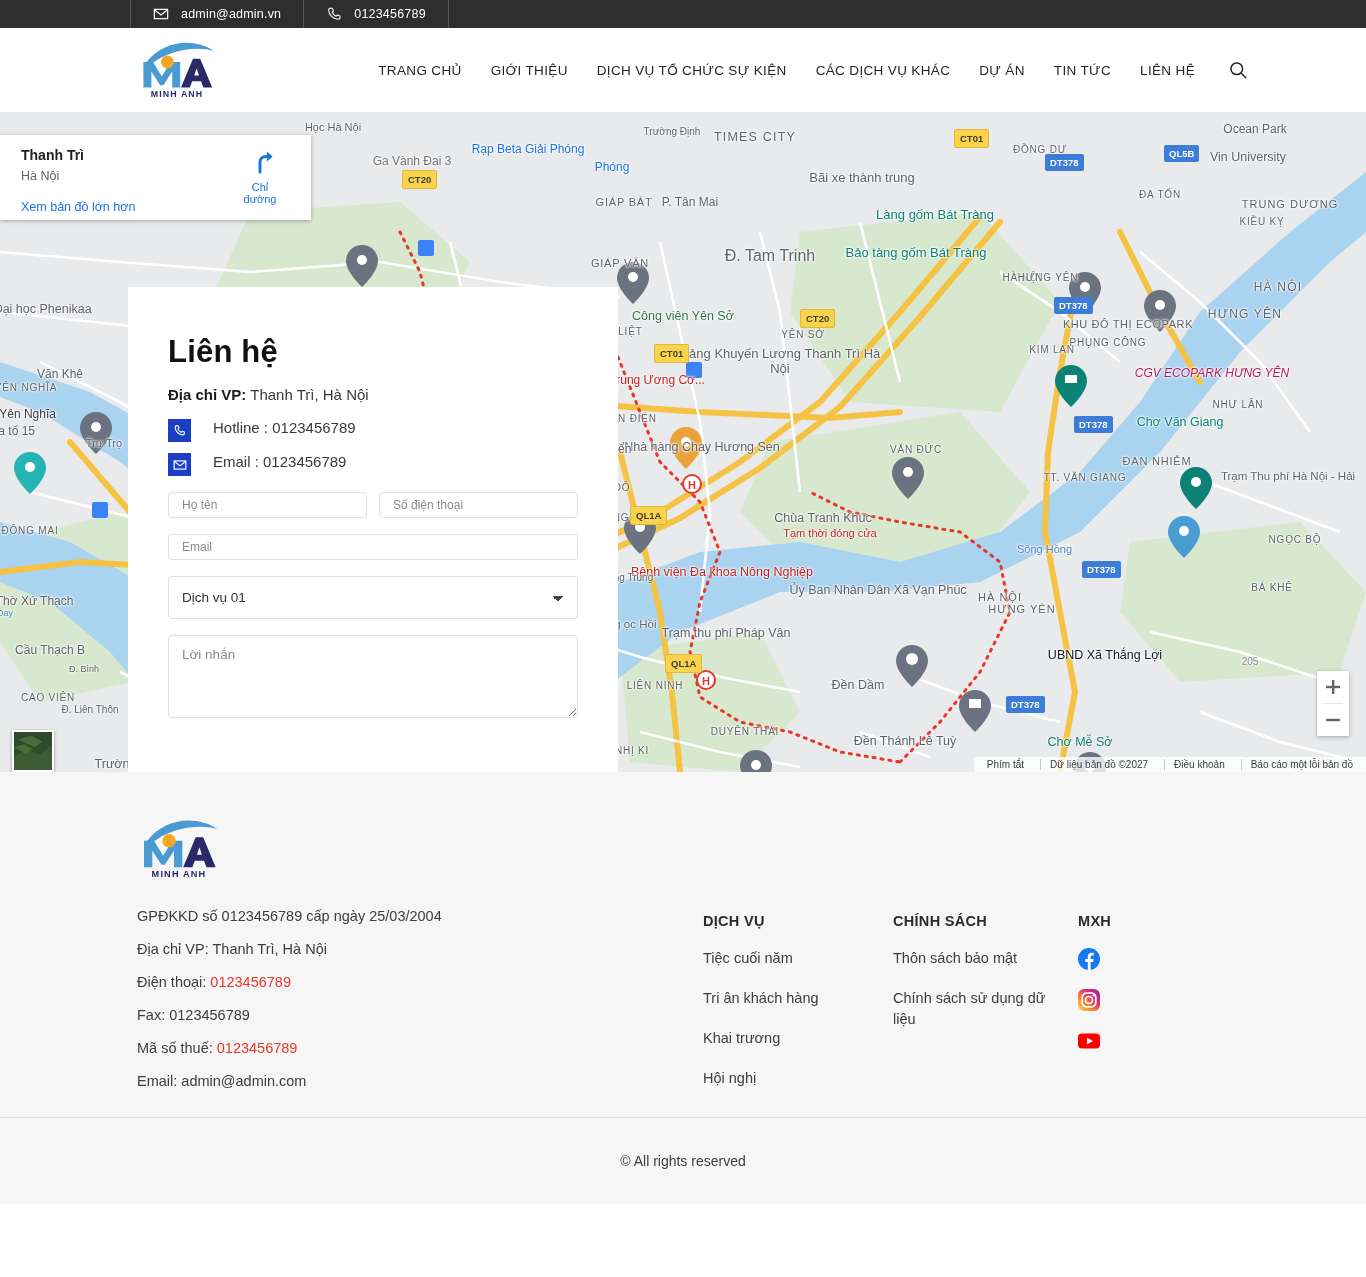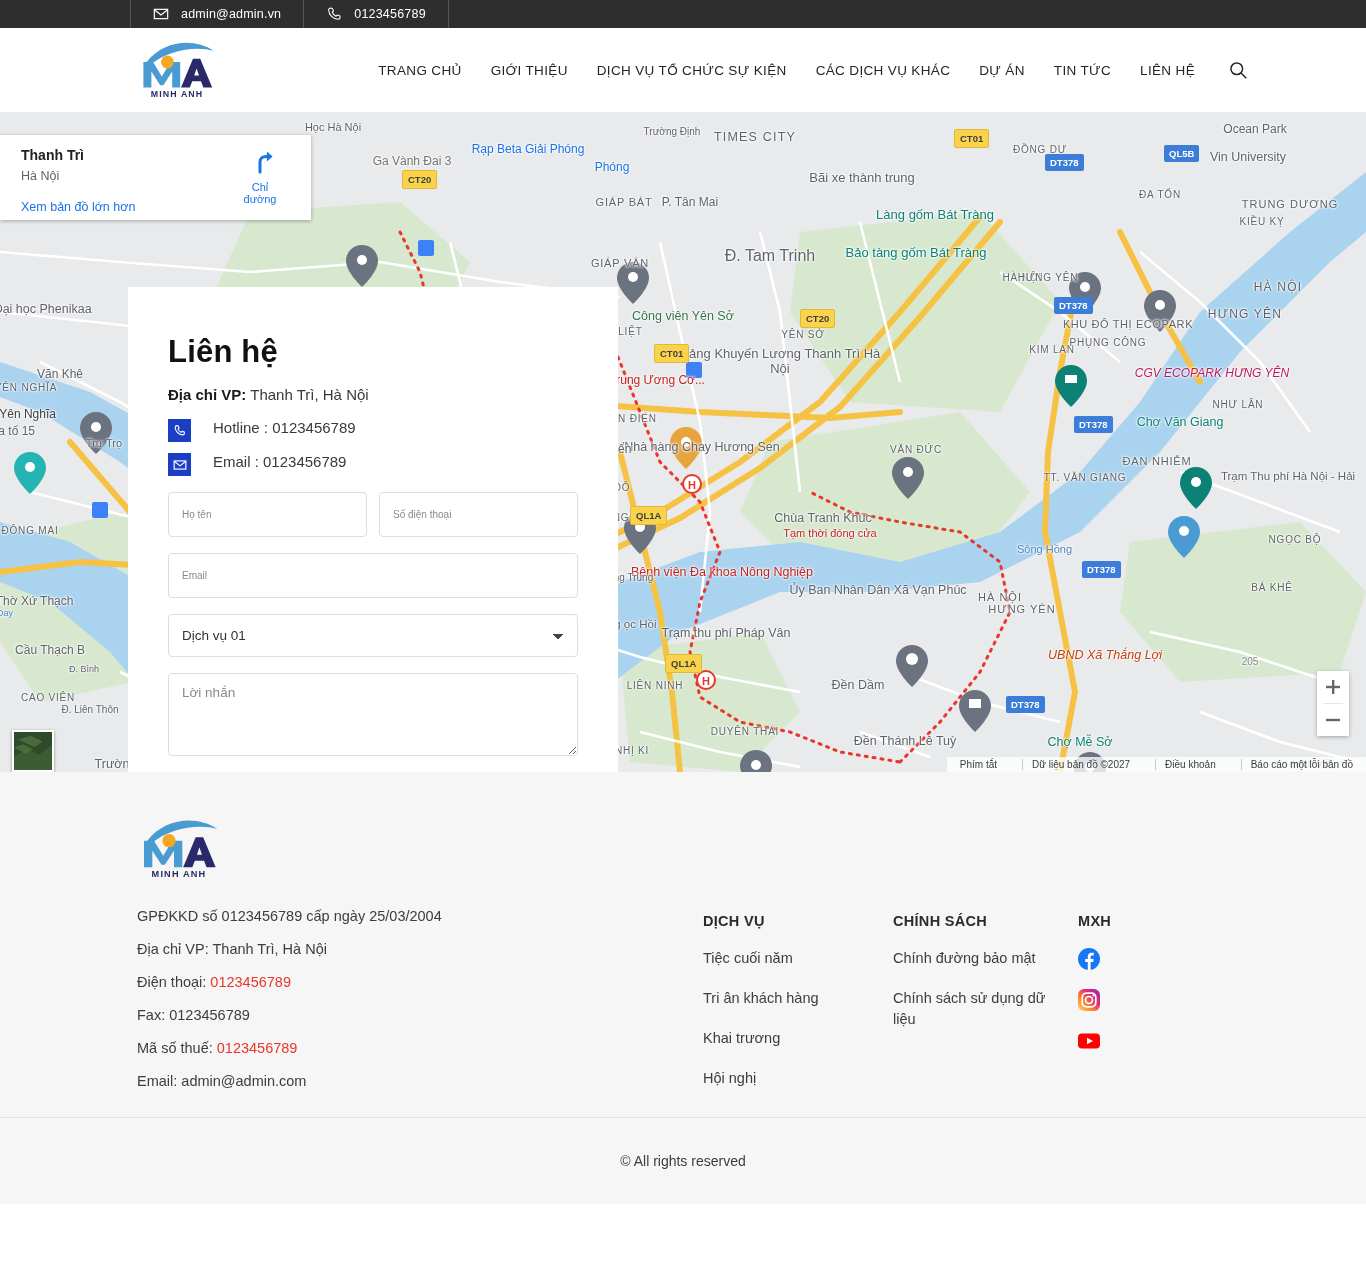--- a/index.html
+++ b/index.html
@@ -79,42 +79,42 @@
   }
   .zoom-div{height:1px;background:#e6e6e6;margin:0 6px;}
   .sat-thumb{
     position:absolute;left:12px;top:618px;width:42px;height:42px;
     background:#3d5c35; border:2px solid #fff; box-shadow:0 1px 3px rgba(0,0,0,.4);
     z-index:12; overflow:hidden;
   }
   .map-attrib{
     position:absolute; right:0; bottom:0; height:15px; z-index:12;
     background:rgba(255,255,255,.78);
-    display:flex; align-items:center; gap:16px;
+    display:flex; align-items:center; gap:7px;
     font-size:10px;color:#3c4043; padding:0 4px;
   }
   .map-attrib span{ padding:0 9px; }
   .map-attrib span + span{ border-left:1px solid #c8c8c8; }
 
   
   .contact-card{
     position:absolute; left:128px; top:175px; width:490px; height:546px;
     background:#fff; z-index:20; padding:47px 40px 0 40px;
   }
   .contact-title{ font-size:31px;font-weight:700;color:#111;margin:0 0 16px 0;letter-spacing:.2px;}
   .contact-addr{ font-size:15px;color:#3a3a3a;margin:0 0 16px 0;}
   .contact-addr b{color:#1a1a1a;}
   .contact-line{ display:flex;align-items:flex-start;gap:22px;margin-bottom:11px;}
   .ci{ width:23px;height:23px;background:#1a3fc4;display:flex;align-items:center;justify-content:center;flex:0 0 auto;}
   .contact-line span{ font-size:15px;color:#3a3a3a;}
 
   .form-row{ display:flex; gap:12px; margin-top:16px; }
   .f-input{
-    flex:1; height:45px; border:1px solid #dedede; border-radius:4px;
-    padding:0 13px; font-size:10px; font-family:"Liberation Sans",sans-serif;
+    flex:1; height:26px; border:1px solid #dedede; border-radius:4px;
+    padding:0 13px; font-size:12px; font-family:"Liberation Sans",sans-serif;
     color:#333; background:#fff; outline:none;
   }
   .f-input::placeholder{ color:#8a8a8a; }
   .f-full{ width:100%; }
   .f-select{
     width:100%;height:43px;border:1px solid #dedede;border-radius:4px;
     padding:0 13px;font-size:13.5px;font-family:"Liberation Sans",sans-serif;
     color:#333;background:#fff;appearance:none;
     background-image:linear-gradient(45deg,transparent 50%,#444 50%),linear-gradient(135deg,#444 50%,transparent 50%);
     background-position:calc(100% - 19px) 19px, calc(100% - 13px) 19px;
@@ -392,21 +392,21 @@
       <div style="position: absolute; left: 852px; top: 430px; width: 220px; text-align: right; font-size: 11px; color: rgb(74, 134, 197); font-weight: 400; letter-spacing: 0px; line-height: 15px; white-space: pre-line; text-shadow: rgb(255, 255, 255) 0px 0px 3px, rgb(255, 255, 255) 0px 0px 3px, rgb(255, 255, 255) 0px 0px 2px;">Sông Hồng</div>
       <div style="position: absolute; left: 1185px; top: 420px; width: 220px; text-align: center; font-size: 10px; color: rgb(95, 99, 104); font-weight: 500; letter-spacing: 0.8px; line-height: 15px; white-space: pre-line; text-shadow: rgb(255, 255, 255) 0px 0px 3px, rgb(255, 255, 255) 0px 0px 3px, rgb(255, 255, 255) 0px 0px 2px;">NGỌC BỘ</div>
       <div style="position: absolute; left: 768px; top: 471px; width: 220px; text-align: center; font-size: 12.5px; color: rgb(95, 99, 104); font-weight: 400; letter-spacing: 0px; line-height: 15px; white-space: pre-line; text-shadow: rgb(255, 255, 255) 0px 0px 3px, rgb(255, 255, 255) 0px 0px 3px, rgb(255, 255, 255) 0px 0px 2px;">Ủy Ban Nhân Dân Xã Vạn Phúc</div>
       <div style="position: absolute; left: 612px; top: 453px; width: 220px; text-align: center; font-size: 12.5px; color: rgb(197, 34, 31); font-weight: 400; letter-spacing: 0px; line-height: 15px; white-space: pre-line; text-shadow: rgb(255, 255, 255) 0px 0px 3px, rgb(255, 255, 255) 0px 0px 3px, rgb(255, 255, 255) 0px 0px 2px;">Bệnh viện Đa khoa Nông Nghiệp</div>
       <div style="position: absolute; left: 514px; top: 458px; width: 220px; text-align: center; font-size: 10px; color: rgb(95, 99, 104); font-weight: 400; letter-spacing: 0px; line-height: 15px; white-space: pre-line; text-shadow: rgb(255, 255, 255) 0px 0px 3px, rgb(255, 255, 255) 0px 0px 3px, rgb(255, 255, 255) 0px 0px 2px;">Quang Trung</div>
       <div style="position: absolute; left: 1162px; top: 468px; width: 220px; text-align: center; font-size: 10px; color: rgb(95, 99, 104); font-weight: 500; letter-spacing: 0.8px; line-height: 15px; white-space: pre-line; text-shadow: rgb(255, 255, 255) 0px 0px 3px, rgb(255, 255, 255) 0px 0px 3px, rgb(255, 255, 255) 0px 0px 2px;">BÁ KHÊ</div>
       <div style="position: absolute; left: 890px; top: 478px; width: 220px; text-align: center; font-size: 11px; color: rgb(95, 99, 104); font-weight: 500; letter-spacing: 1px; line-height: 15px; white-space: pre-line; text-shadow: rgb(255, 255, 255) 0px 0px 3px, rgb(255, 255, 255) 0px 0px 3px, rgb(255, 255, 255) 0px 0px 2px;">HÀ NỘI</div>
       <div style="position: absolute; left: 912px; top: 490px; width: 220px; text-align: center; font-size: 11px; color: rgb(95, 99, 104); font-weight: 500; letter-spacing: 1px; line-height: 15px; white-space: pre-line; text-shadow: rgb(255, 255, 255) 0px 0px 3px, rgb(255, 255, 255) 0px 0px 3px, rgb(255, 255, 255) 0px 0px 2px;">HƯNG YÊN</div>
       <div style="position: absolute; left: 510px; top: 505px; width: 220px; text-align: center; font-size: 11.5px; color: rgb(95, 99, 104); font-weight: 400; letter-spacing: 0px; line-height: 15px; white-space: pre-line; text-shadow: rgb(255, 255, 255) 0px 0px 3px, rgb(255, 255, 255) 0px 0px 3px, rgb(255, 255, 255) 0px 0px 2px;">u Công ọc Hồi</div>
       <div style="position: absolute; left: 616px; top: 514px; width: 220px; text-align: center; font-size: 12.5px; color: rgb(95, 99, 104); font-weight: 400; letter-spacing: 0px; line-height: 15px; white-space: pre-line; text-shadow: rgb(255, 255, 255) 0px 0px 3px, rgb(255, 255, 255) 0px 0px 3px, rgb(255, 255, 255) 0px 0px 2px;">Trạm thu phí Pháp Vân</div>
-      <div style="position: absolute; left: 995px; top: 536px; width: 220px; text-align: center; font-size: 12.5px; color: #c2410c; font-weight: 400; letter-spacing: 0px; line-height: 15px; white-space: pre-line; text-shadow: rgb(255, 255, 255) 0px 0px 3px, rgb(255, 255, 255) 0px 0px 3px, rgb(255, 255, 255) 0px 0px 2px; font-style: italic;">UBND Xã Thắng Lợi</div>
+      <div style="position: absolute; left: 995px; top: 536px; width: 220px; text-align: center; font-size: 12.5px; color: #0f172a; font-weight: 400; letter-spacing: 0px; line-height: 15px; white-space: pre-line; text-shadow: rgb(255, 255, 255) 0px 0px 3px, rgb(255, 255, 255) 0px 0px 3px, rgb(255, 255, 255) 0px 0px 2px;">UBND Xã Thắng Lợi</div>
       <div style="position: absolute; left: 1140px; top: 542px; width: 220px; text-align: center; font-size: 10px; color: rgb(138, 138, 138); font-weight: 400; letter-spacing: 0px; line-height: 15px; white-space: pre-line; text-shadow: rgb(255, 255, 255) 0px 0px 3px, rgb(255, 255, 255) 0px 0px 3px, rgb(255, 255, 255) 0px 0px 2px;">205</div>
       <div style="position: absolute; left: 545px; top: 566px; width: 220px; text-align: center; font-size: 10px; color: rgb(95, 99, 104); font-weight: 500; letter-spacing: 0.8px; line-height: 15px; white-space: pre-line; text-shadow: rgb(255, 255, 255) 0px 0px 3px, rgb(255, 255, 255) 0px 0px 3px, rgb(255, 255, 255) 0px 0px 2px;">LIÊN NINH</div>
       <div style="position: absolute; left: 748px; top: 566px; width: 220px; text-align: center; font-size: 12.5px; color: rgb(95, 99, 104); font-weight: 400; letter-spacing: 0px; line-height: 15px; white-space: pre-line; text-shadow: rgb(255, 255, 255) 0px 0px 3px, rgb(255, 255, 255) 0px 0px 3px, rgb(255, 255, 255) 0px 0px 2px;">Đền Dầm</div>
       <div style="position: absolute; left: 635px; top: 612px; width: 220px; text-align: center; font-size: 10px; color: rgb(95, 99, 104); font-weight: 500; letter-spacing: 0.8px; line-height: 15px; white-space: pre-line; text-shadow: rgb(255, 255, 255) 0px 0px 3px, rgb(255, 255, 255) 0px 0px 3px, rgb(255, 255, 255) 0px 0px 2px;">DUYÊN THÁI</div>
       <div style="position: absolute; left: 795px; top: 622px; width: 220px; text-align: center; font-size: 12.5px; color: rgb(95, 99, 104); font-weight: 400; letter-spacing: 0px; line-height: 15px; white-space: pre-line; text-shadow: rgb(255, 255, 255) 0px 0px 3px, rgb(255, 255, 255) 0px 0px 3px, rgb(255, 255, 255) 0px 0px 2px;">Đền Thánh Lê Tuỳ</div>
       <div style="position: absolute; left: 970px; top: 623px; width: 220px; text-align: center; font-size: 12.5px; color: rgb(11, 130, 117); font-weight: 400; letter-spacing: 0px; line-height: 15px; white-space: pre-line; text-shadow: rgb(255, 255, 255) 0px 0px 3px, rgb(255, 255, 255) 0px 0px 3px, rgb(255, 255, 255) 0px 0px 2px;">Chợ Mễ Sở</div>
       <div style="position: absolute; left: 1200px; top: 644px; width: 220px; text-align: center; font-size: 11px; color: rgb(95, 99, 104); font-weight: 400; letter-spacing: 0px; line-height: 15px; white-space: pre-line; text-shadow: rgb(255, 255, 255) 0px 0px 3px, rgb(255, 255, 255) 0px 0px 3px, rgb(255, 255, 255) 0px 0px 2px;">quan việ</div>
       <div style="position: absolute; left: 522px; top: 631px; width: 220px; text-align: center; font-size: 10px; color: rgb(95, 99, 104); font-weight: 500; letter-spacing: 0.8px; line-height: 15px; white-space: pre-line; text-shadow: rgb(255, 255, 255) 0px 0px 3px, rgb(255, 255, 255) 0px 0px 3px, rgb(255, 255, 255) 0px 0px 2px;">NHỊ KI</div>
       <div style="position: absolute; left: 95px; top: 602px; width: 220px; text-align: center; font-size: 10px; color: rgb(95, 99, 104); font-weight: 500; letter-spacing: 0.8px; line-height: 15px; white-space: pre-line; text-shadow: rgb(255, 255, 255) 0px 0px 3px, rgb(255, 255, 255) 0px 0px 3px, rgb(255, 255, 255) 0px 0px 2px;">BÌNH MINH</div>
       <div style="position: absolute; left: 60px; top: 645px; width: 220px; text-align: center; font-size: 12.5px; color: rgb(95, 99, 104); font-weight: 400; letter-spacing: 0px; line-height: 15px; white-space: pre-line; text-shadow: rgb(255, 255, 255) 0px 0px 3px, rgb(255, 255, 255) 0px 0px 3px, rgb(255, 255, 255) 0px 0px 2px;">Trường THPT Thanh Oai B</div>
@@ -556,21 +556,21 @@
     <div class="f-col col-dv">
       <h4>DỊCH VỤ</h4>
       <a href="#">Tiệc cuối năm</a>
       <a href="#">Tri ân khách hàng</a>
       <a href="#">Khai trương</a>
       <a href="#">Hội nghị</a>
     </div>
 
     <div class="f-col col-cs">
       <h4>CHÍNH SÁCH</h4>
-      <a href="#">Chính đường bảo mật</a>
+      <a href="#">Thôn sách bảo mật</a>
       <a href="#">Chính sách sử dụng dữ liệu</a>
     </div>
 
     <div class="f-col col-mx">
       <h4>MXH</h4>
       <a class="soc" href="#">
         <svg width="22" height="22" viewBox="0 0 22 22">
           <circle cx="11" cy="11" r="11" fill="#1877F2"></circle>
           <path d="M12.6 22v-8h2.6l.4-3h-3V9c0-.9.3-1.5 1.6-1.5h1.5V4.8c-.3 0-1.2-.1-2.2-.1-2.2 0-3.7 1.3-3.7 3.8V11H7.2v3h2.6v8z" fill="#fff"></path>
         </svg>

